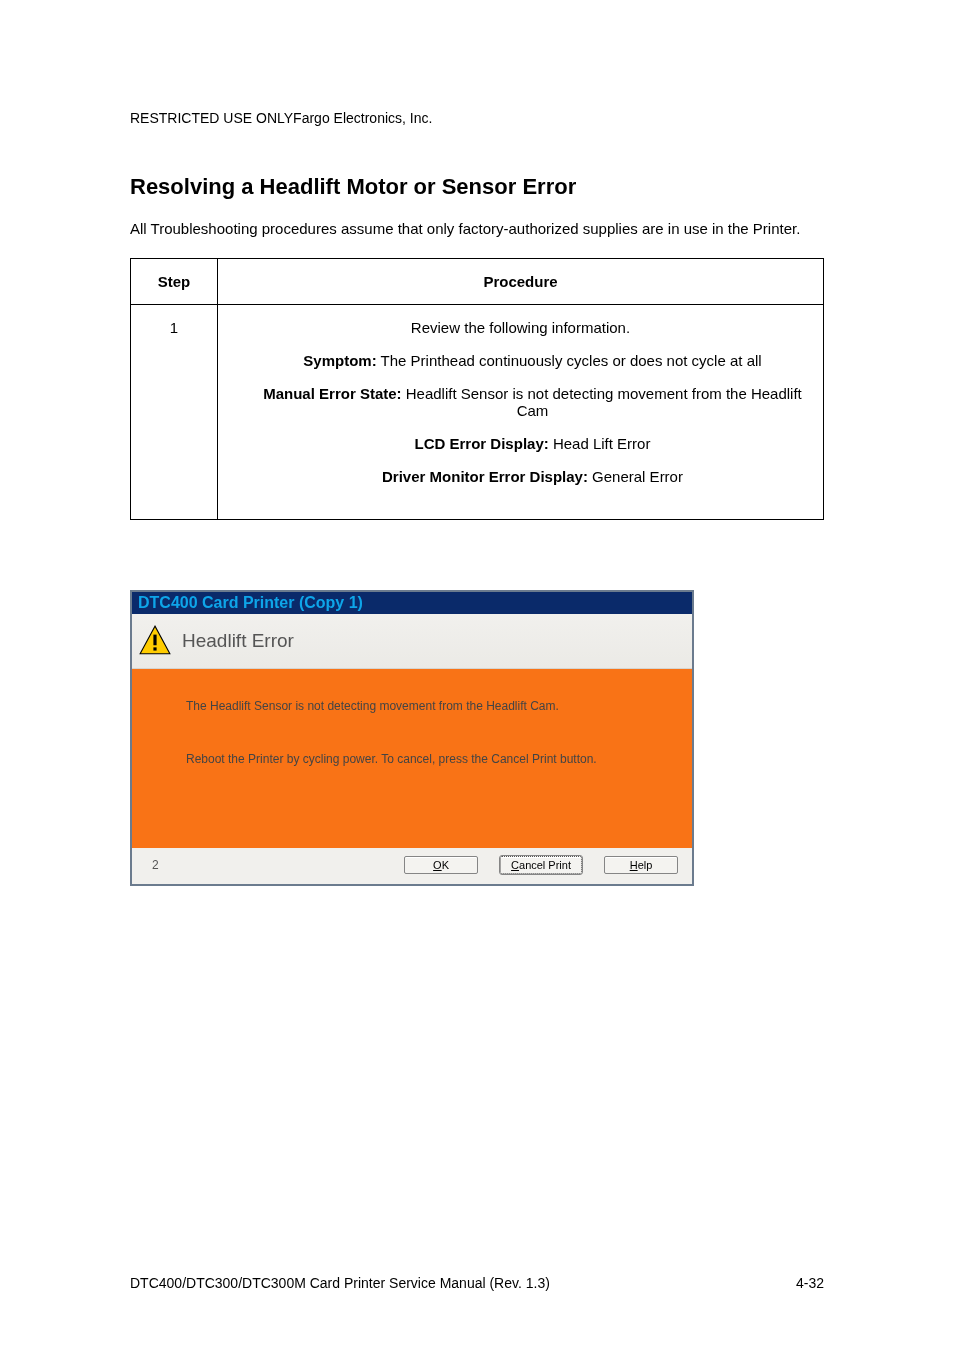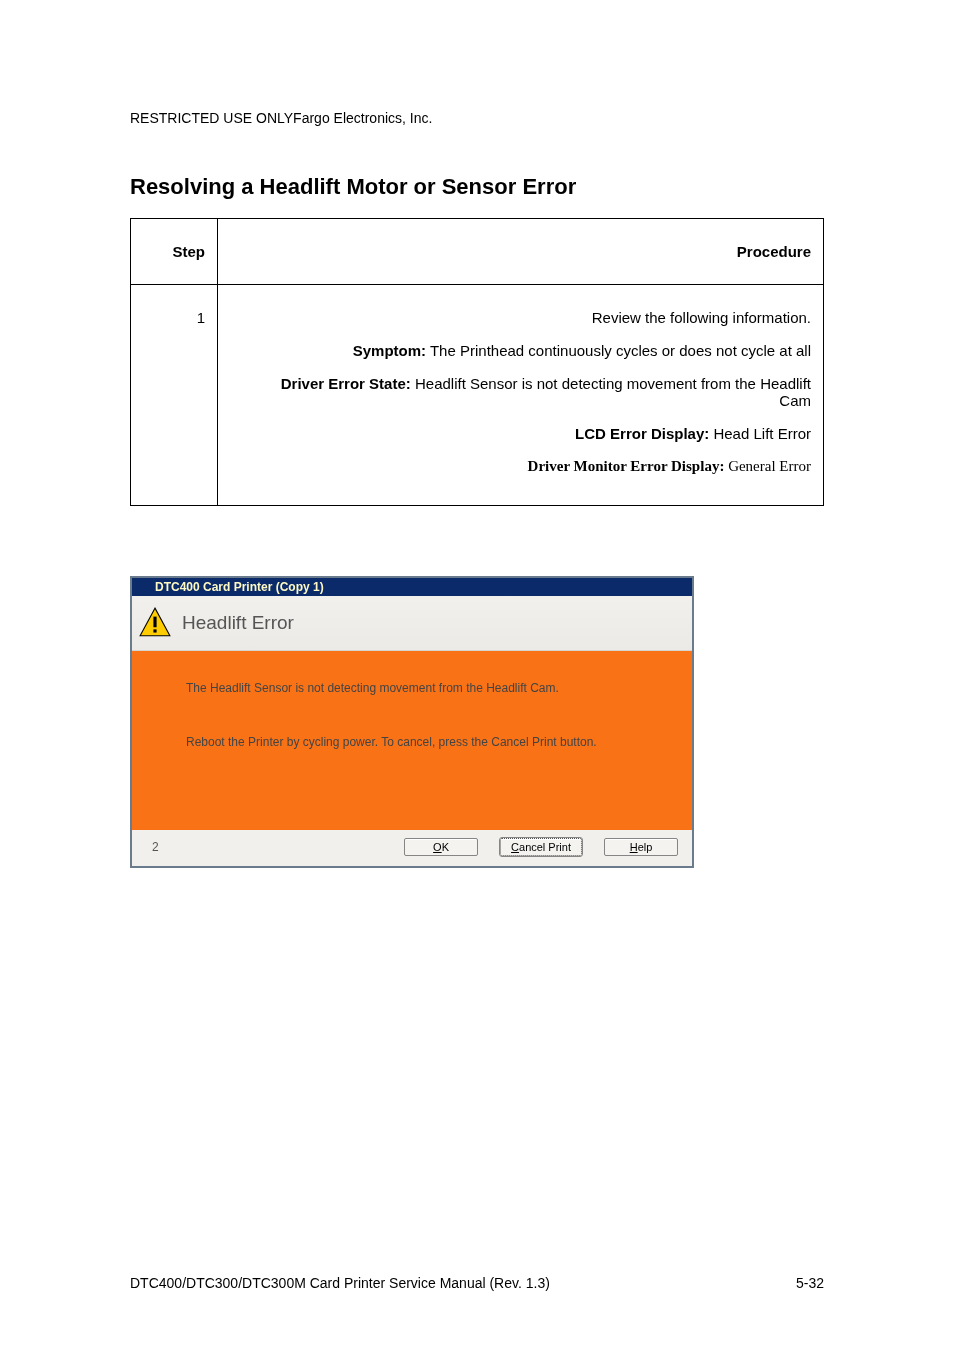--- a/index.html
+++ b/index.html
@@ -32,47 +32,47 @@
     line-height: 1.45;
     margin-bottom: 18px;
   }
   table.procedure {
     border-collapse: collapse;
     width: 100%;
     font-size: 15px;
   }
   table.procedure th, table.procedure td {
     border: 1px solid #000;
-    text-align: right;
+    text-align: center;
     vertical-align: top;
-    padding: 24px 12px;
+    padding: 14px 12px;
   }
   table.procedure th {
     font-weight: bold;
   }
   .step-col { width: 62px; }
   .proc-content p { margin: 0 0 16px 0; }
   .proc-content .indent { margin-left: 24px; }
   .proc-content p:first-child { margin-bottom: 16px; }
   .bold-label { font-weight: bold; }
 
   
   .dialog-wrap {
     margin-top: 70px;
     width: 560px;
     border: 2px solid #6b7b8e;
     background: #f3f2ee;
     font-family: Tahoma, Verdana, sans-serif;
   }
   .dialog-titlebar {
     background: #0a2a6a;
-    color: #fef9c3;
-    font-size: 12px;
+    color: #0ea5e9;
+    font-size: 16px;
     font-weight: bold;
-    padding: 2px 23px;
+    padding: 2px 6px;
   }
   .dialog-header {
     display: flex;
     align-items: center;
     background: linear-gradient(to bottom, #f1f0ed, #ebeae6);
     border-bottom: 1px solid #d6d4cf;
     padding: 10px 14px 10px 6px;
   }
   .warn-icon {
     width: 34px;
@@ -139,41 +139,42 @@
 
 <div class="page">
 
   <div class="header-row">
     <span>RESTRICTED USE ONLY</span>
     <span>Fargo Electronics, Inc.</span>
   </div>
 
   <div class="section-title">Resolving a Headlift Motor or Sensor Error</div>
 
+  <div class="intro-text">All Troubleshooting procedures assume that only factory-authorized supplies are in use in the Printer.</div>
 
   <table class="procedure">
     <tbody>
         <tr>
       <th class="step-col">Step</th>
       <th>Procedure</th>
     </tr>
     <tr>
       <td>1</td>
       <td class="proc-content">
         <p>Review the following information.</p>
         <p class="indent">
           <span class="bold-label">Symptom:</span><span> The Printhead continuously cycles or does not cycle at all</span>
         </p>
         <p class="indent">
-          <span class="bold-label">Driver Error State:</span><span> Headlift Sensor is not detecting movement from the Headlift Cam</span>
+          <span class="bold-label">Manual Error State:</span><span> Headlift Sensor is not detecting movement from the Headlift Cam</span>
         </p>
         <p class="indent">
           <span class="bold-label">LCD Error Display:</span><span> Head Lift Error</span>
         </p>
-        <p class="indent" style="margin-bottom:6px;font-family:Liberation Serif, serif;">
+        <p class="indent" style="margin-bottom:20px;">
           <span class="bold-label">Driver Monitor Error Display:</span><span> General Error</span>
         </p>
       </td>
     </tr>
   </tbody>
     </table>
 
   <div class="dialog-wrap">
     <div class="dialog-titlebar">DTC400 Card Printer (Copy 1)</div>
     <div class="dialog-header">
@@ -191,16 +192,16 @@
     <div class="dialog-footer">
       <span class="page-num">2</span>
       <button class="btn"><span style="text-decoration:underline;">O</span>K</button>
       <button class="btn focus"><span style="text-decoration:underline;">C</span>ancel Print</button>
       <button class="btn"><span style="text-decoration:underline;">H</span>elp</button>
     </div>
   </div>
 
   <div class="footer-row">
     <span>DTC400/DTC300/DTC300M Card Printer Service Manual (Rev. 1.3)</span>
-    <span>5-32</span>
+    <span>4-32</span>
   </div>
 
 </div>
 
 </body></html>

